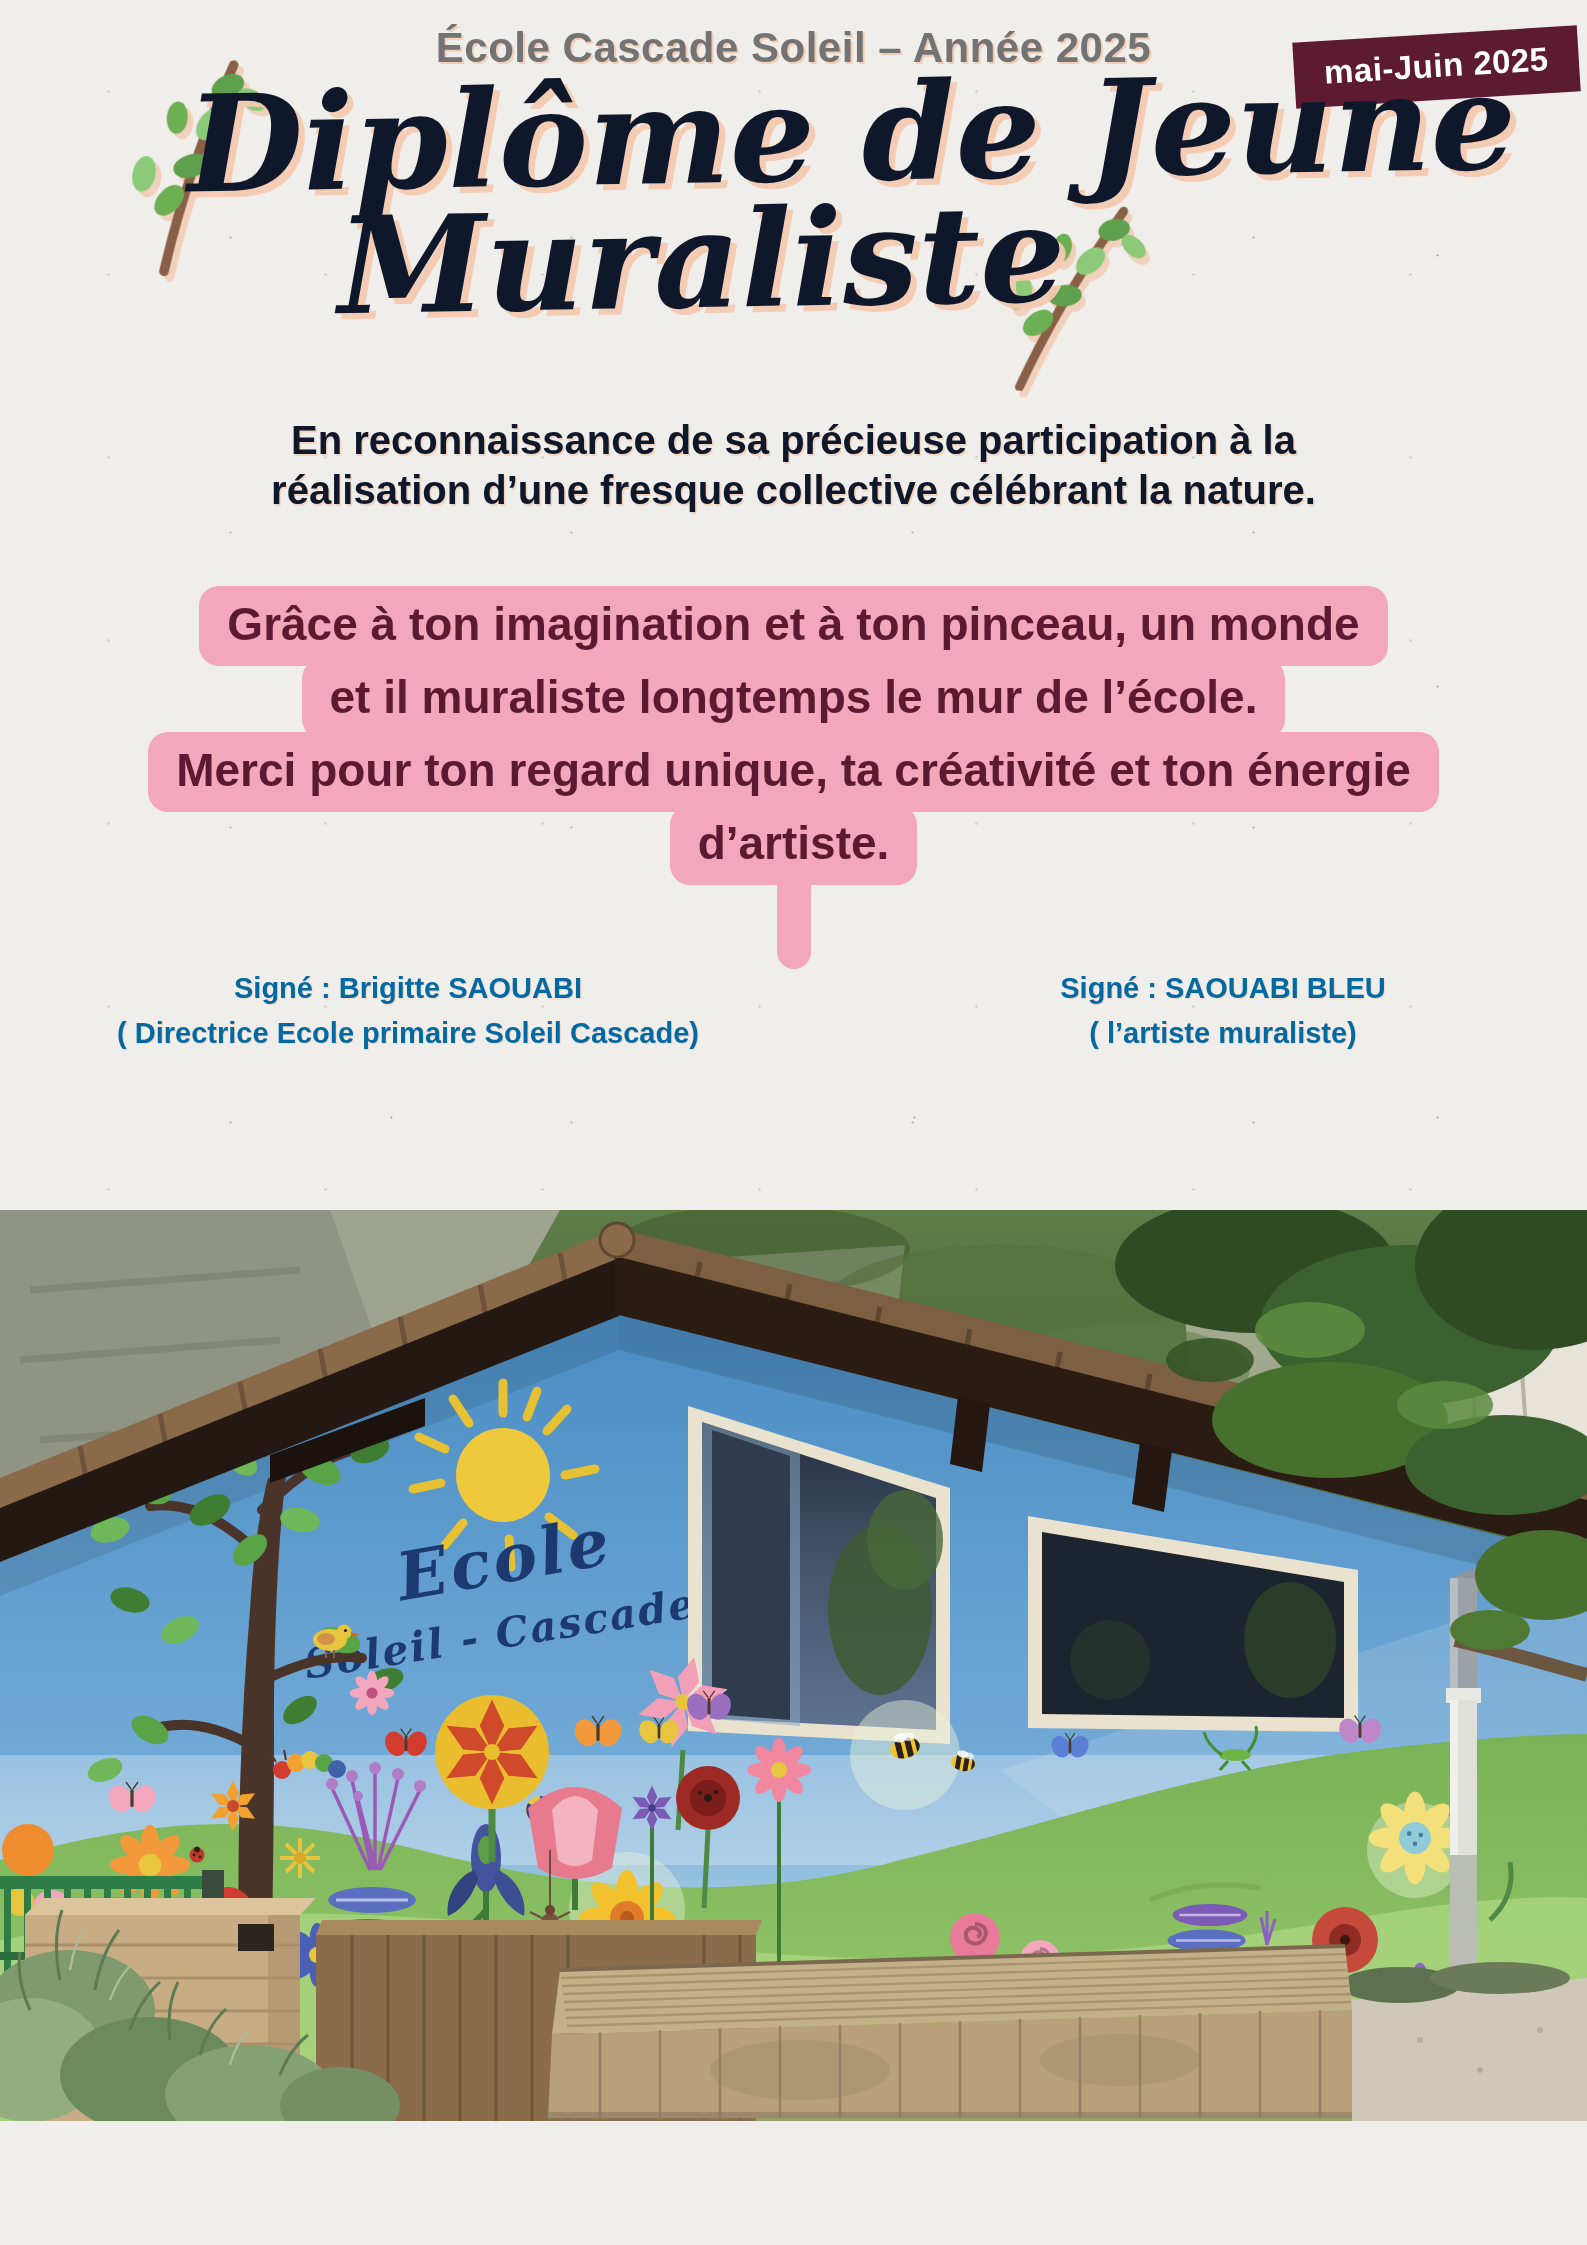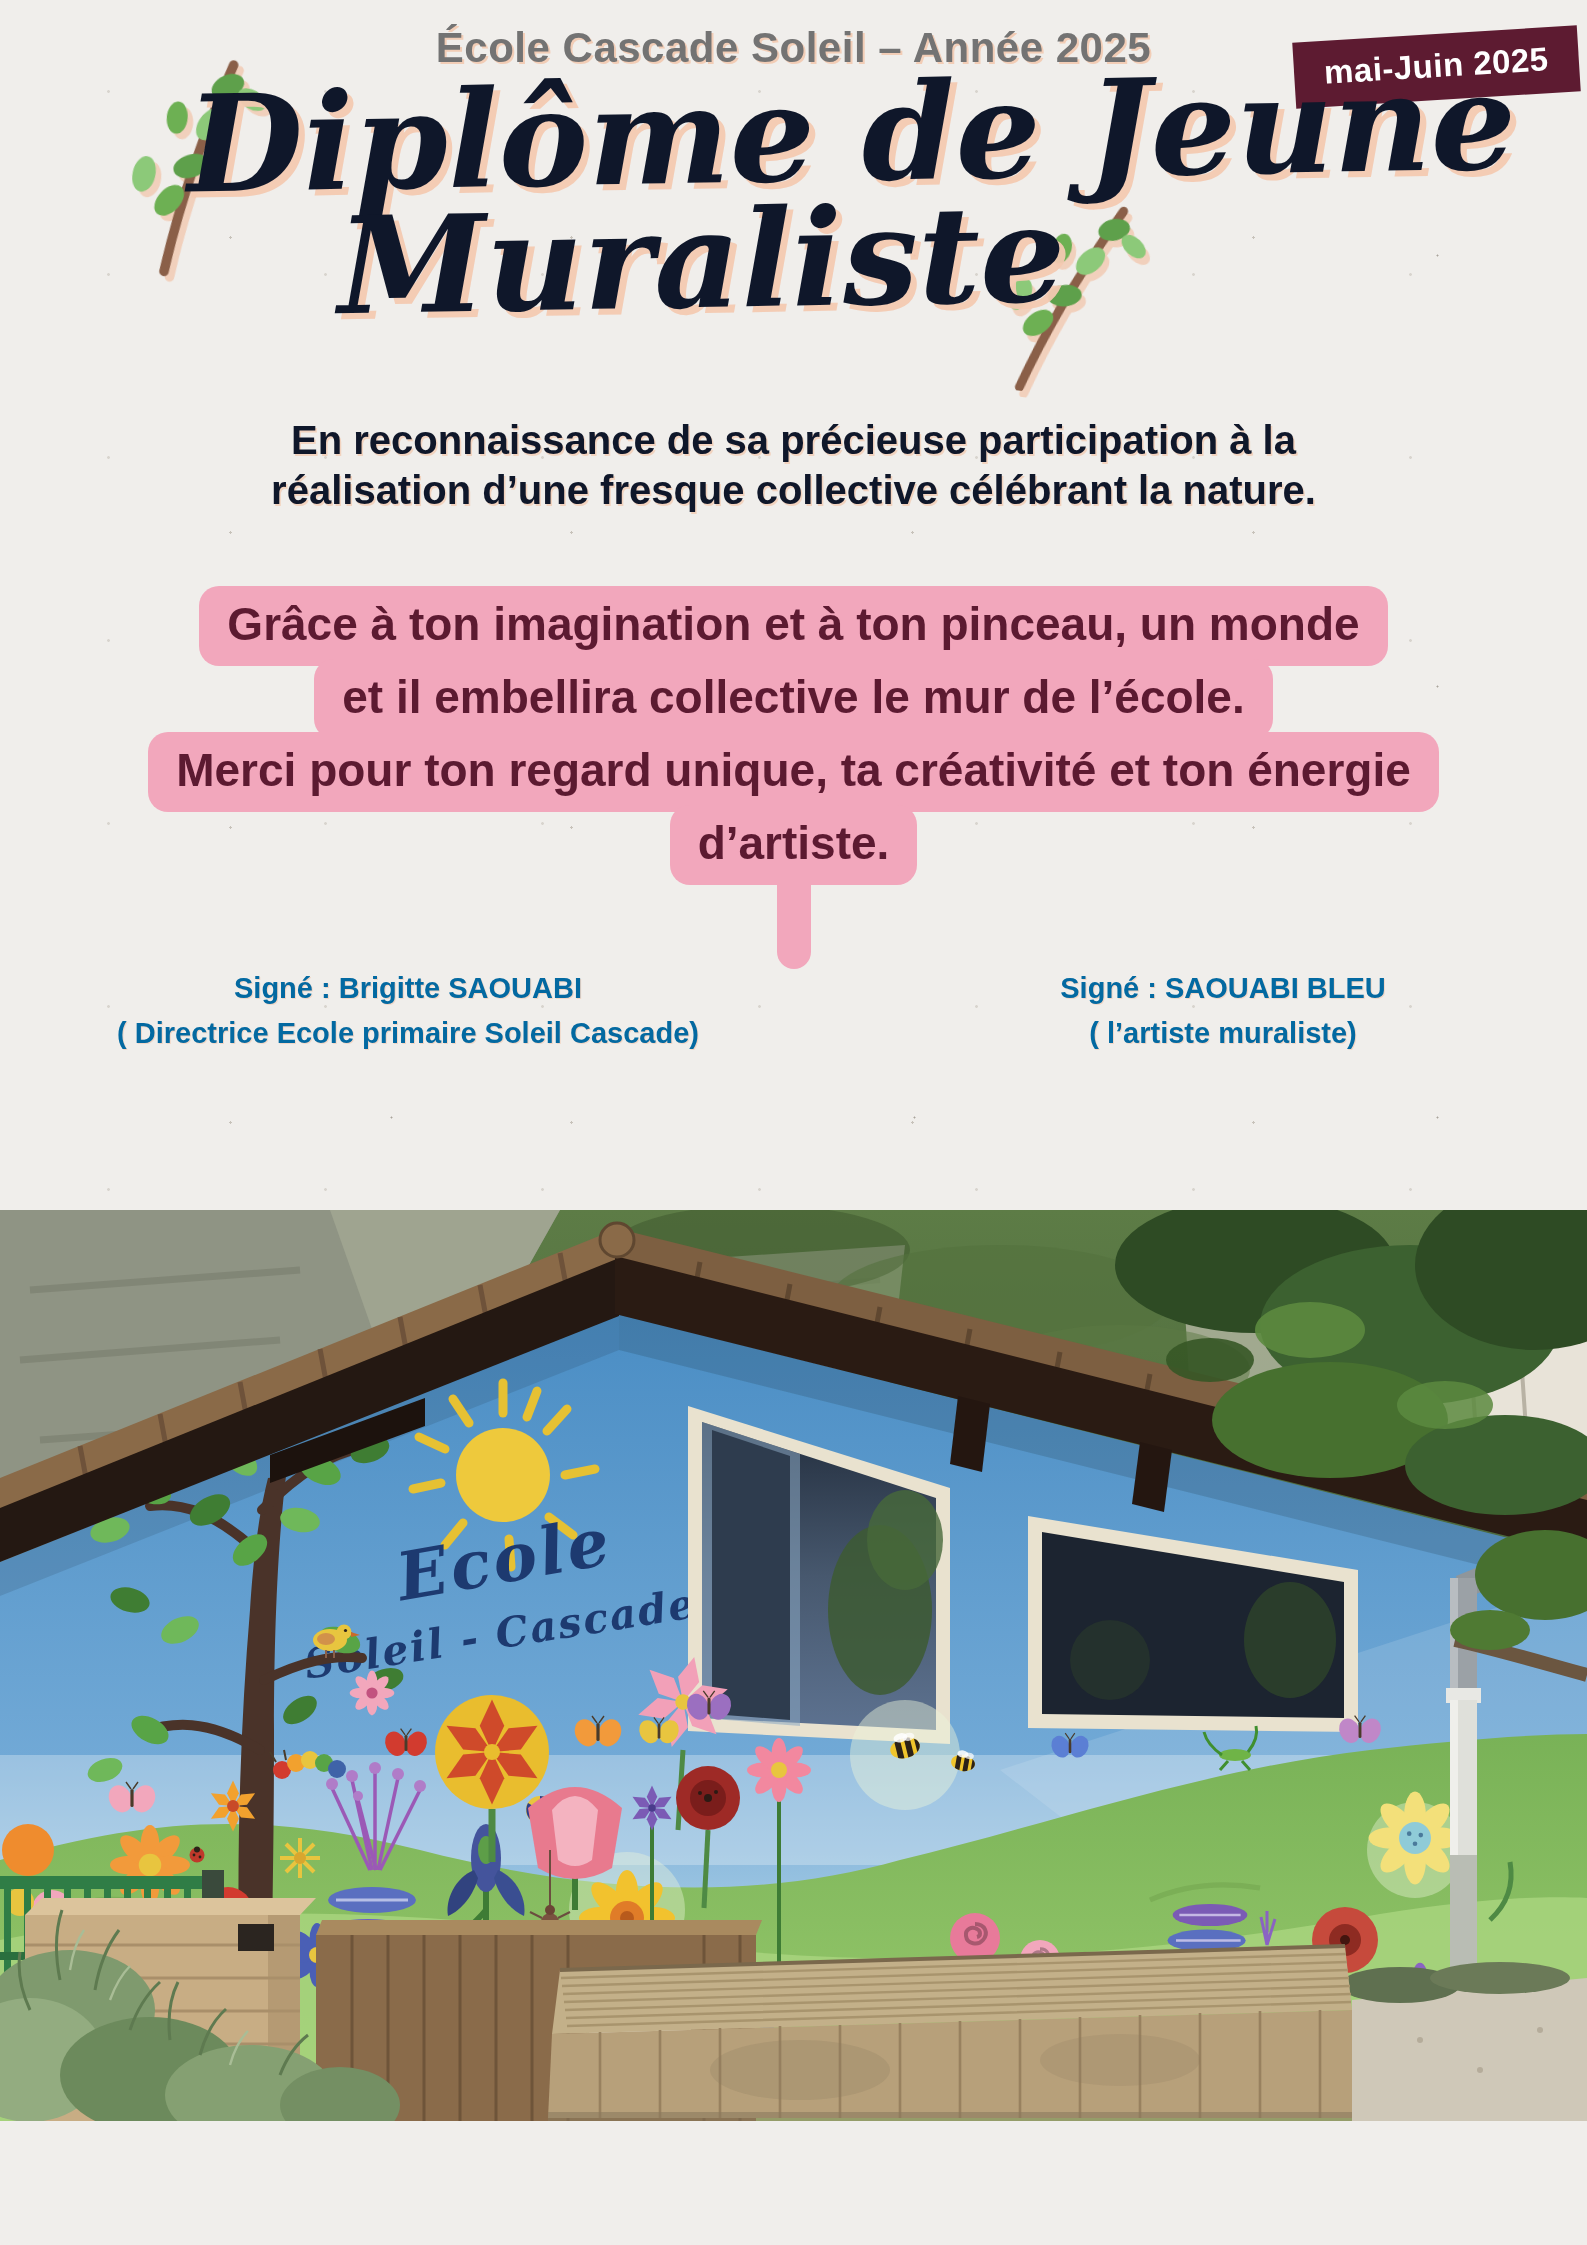--- a/index.html
+++ b/index.html
@@ -93,21 +93,21 @@
   <span class="l2">Muraliste</span>
 </div>
 
 <div class="abs intro">
   <div>En reconnaissance de sa précieuse participation à la</div>
   <div>réalisation d’une fresque collective célébrant la nature.</div>
 </div>
 
 <div class="abs highlight">
   <div class="hl">Grâce à ton imagination et à ton pinceau, un monde</div>
-  <div class="hl">et il embellira collective le mur de l’école.</div>
+  <div class="hl">et il muraliste longtemps le mur de l’école.</div>
   <div class="hl">Merci pour ton regard unique, ta créativité et ton énergie</div>
   <div class="hl">d’artiste.</div>
   <div class="tail"></div>
 </div>
 
 <div class="abs sig sig-left">
   <div>Signé : Brigitte SAOUABI</div>
   <div>( Directrice Ecole primaire Soleil Cascade)</div>
 </div>
 <div class="abs sig sig-right">

